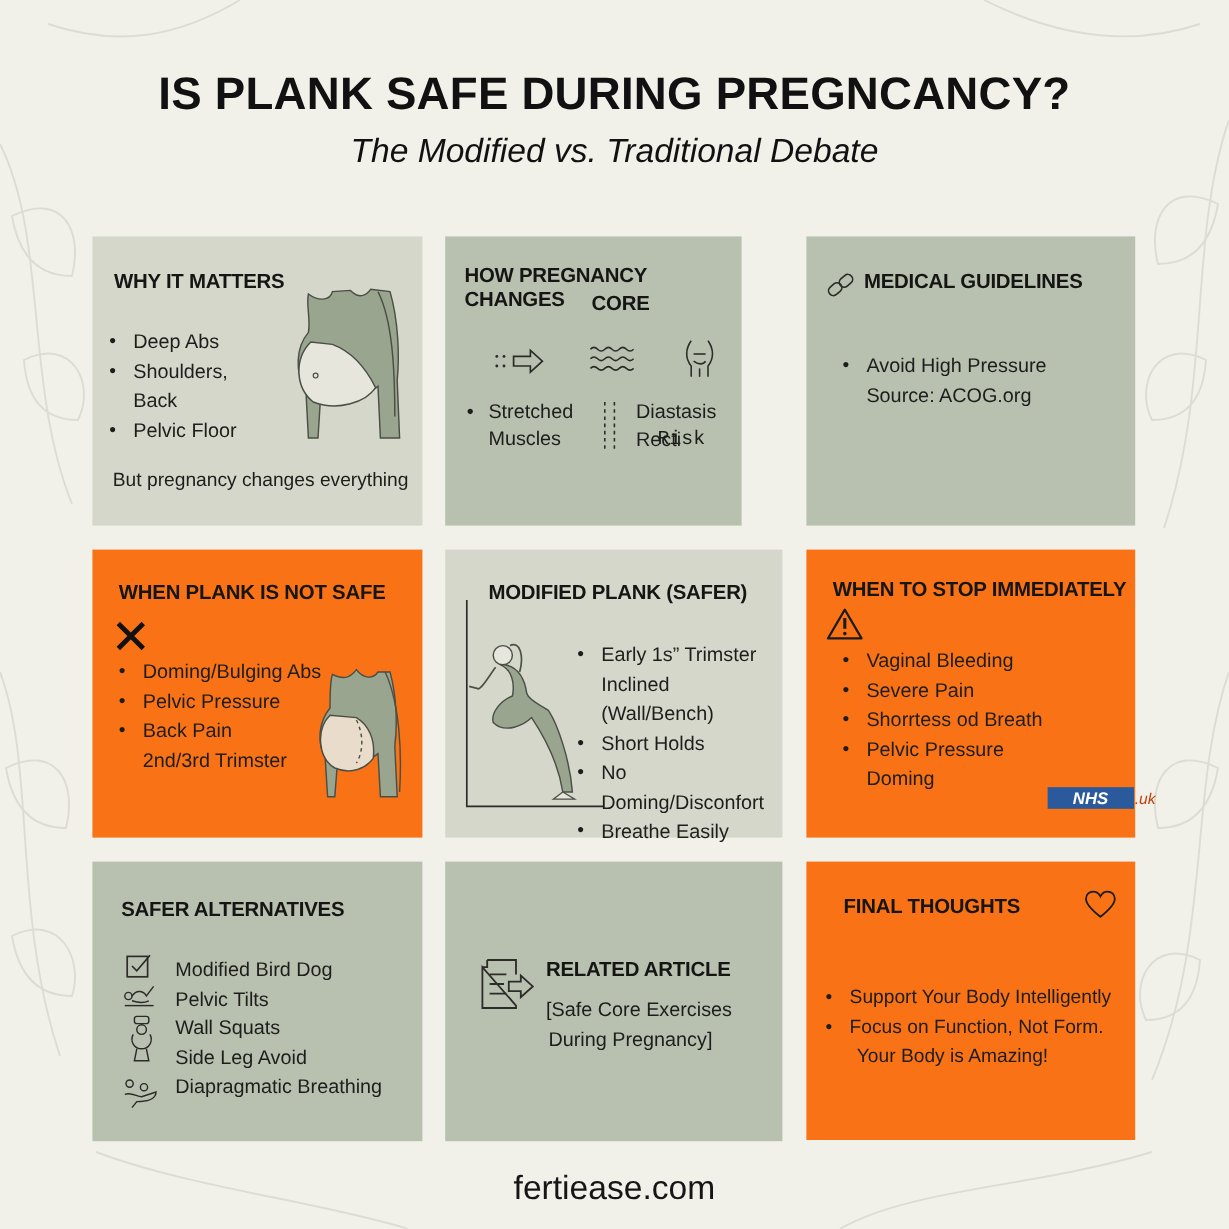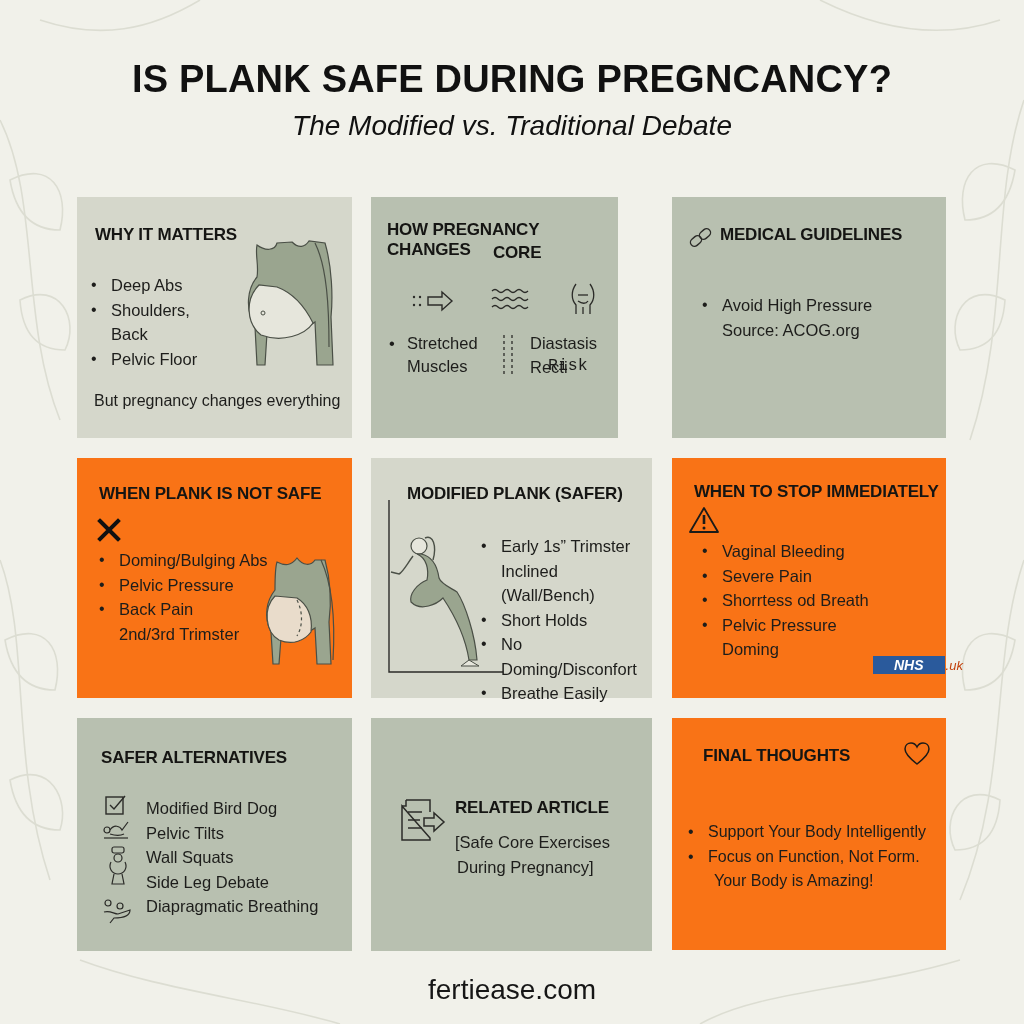--- a/index.html
+++ b/index.html
@@ -235,21 +235,21 @@
     <g fill="none" stroke="#2b2b28" stroke-width="1.2">
       <circle cx="6" cy="5" r="3"></circle>
         <circle cx="18" cy="8" r="3"></circle>
       <path d="M2 14 C8 12 12 16 16 16 L28 12 C28 18 20 20 12 20 L8 25"></path>
     </g>
   </svg>
   <ul style="left:47px;top:78px;">
     <li>Modified Bird Dog</li>
     <li>Pelvic Tilts</li>
     <li>Wall Squats</li>
-    <li>Side Leg Debate</li>
+    <li>Side Leg Avoid</li>
     <li>Diapragmatic Breathing</li>
   </ul>
 </div>
 
 <div class="card green" style="left:371px;top:718px;width:281px;height:233px;">
   <svg width="50" height="46" viewBox="0 0 50 46" style="left:27px;top:80px;">
     <g fill="none" stroke="#2b2b28" stroke-width="1.5">
       <path d="M8 2 H32 V14 M32 40 V42 H4 V8 Z"></path>
         <path d="M8 2 V8 H4"></path>
       <path d="M10 14 H24 M10 22 H22 M10 30 H24"></path>

